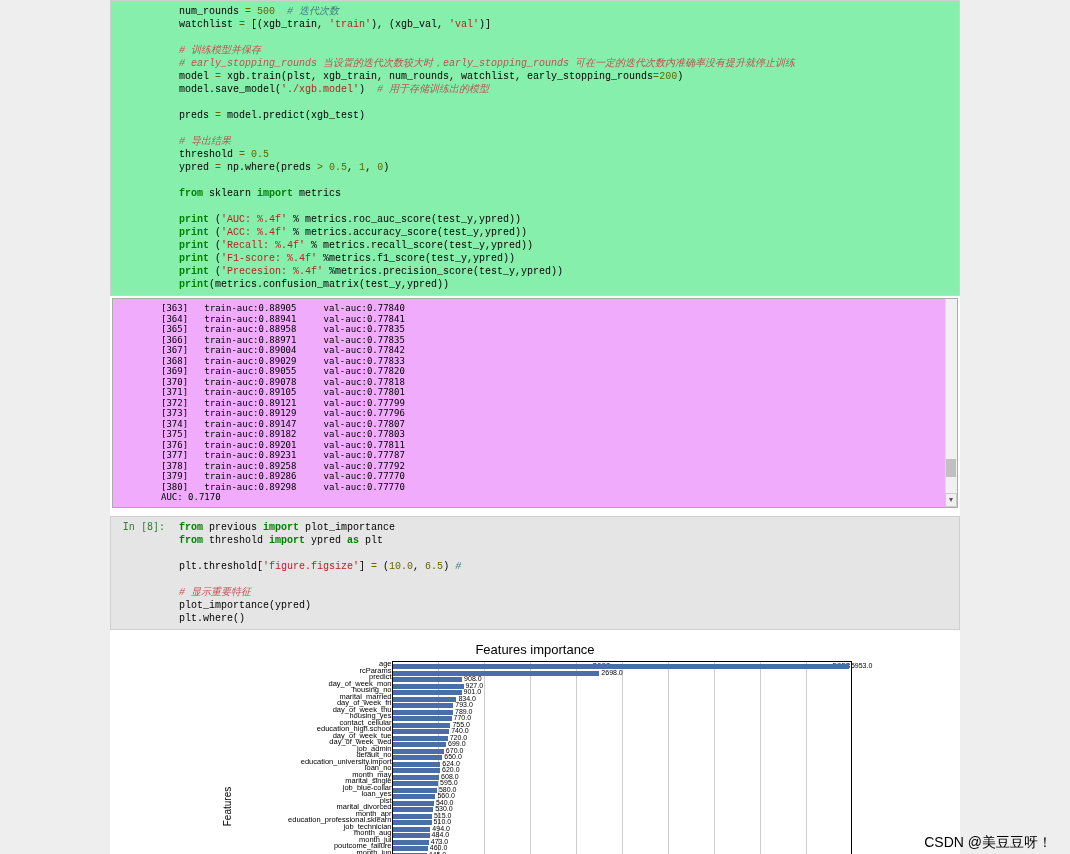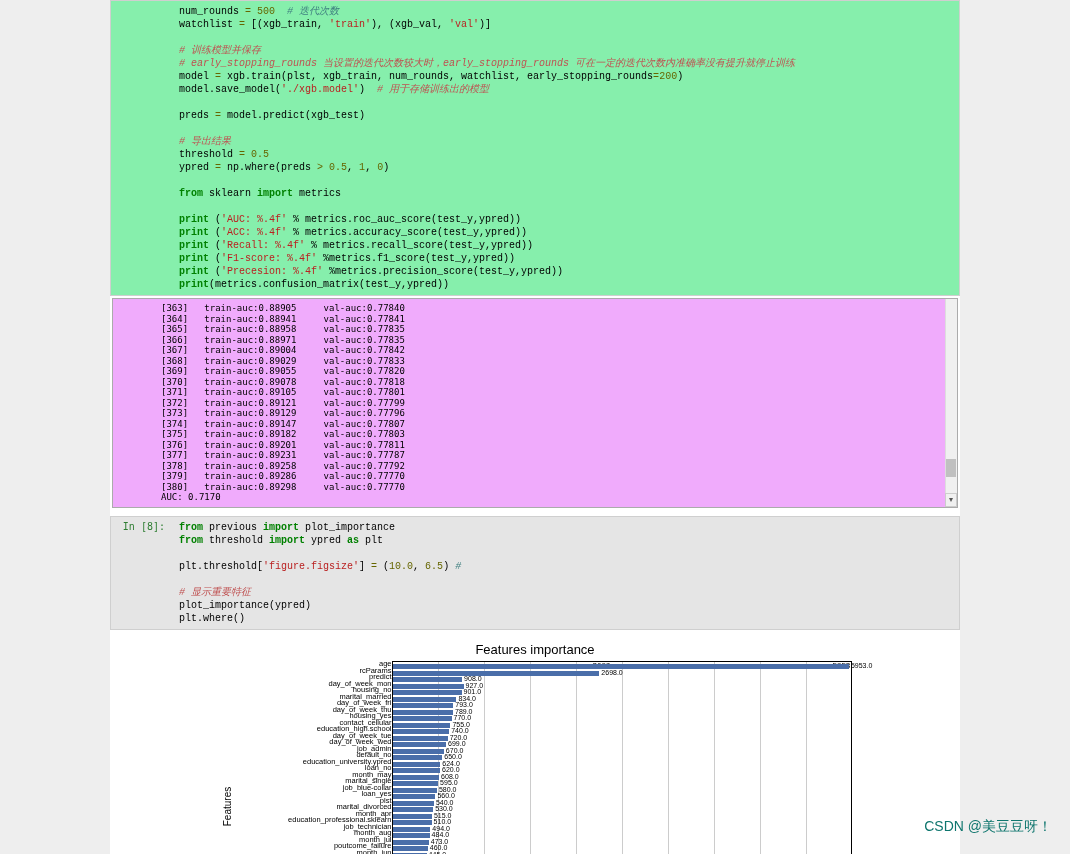--- a/index.html
+++ b/index.html
@@ -25,21 +25,21 @@
     .chart-container { background: #fff; padding: 4px; display: flex; flex-direction: column; align-items: center; }
     .chart-title { font-size: 13px; text-align: center; margin: 2px 0 4px 0; }
     .chart-body { display: flex; }
     .ylabel-col { width: 18px; display: flex; align-items: center; justify-content: center; }
     .ylabel { transform: rotate(-90deg); font-size: 10px; white-space: nowrap; }
     .chart-labels { width: 155px; display: flex; flex-direction: column; font-size: 7.5px; text-align: right; line-height: 6.5px; color: #000; }
     .chart-plot { position: relative; width: 460px; height: 290px; border: 1px solid #000; background: repeating-linear-gradient(to right, transparent, transparent 45px, #ccc 45px, #ccc 46px); }
     .bar-row { position: absolute; left: 0; height: 5px; background: #4a6ea9; }
     .bar-label { position: absolute; font-size: 7px; color: #000; white-space: nowrap; }
     .top-axis-num { position: absolute; top: -1px; font-size: 8px; color: #000; }
-    .watermark { position: fixed; bottom: 18px; right: 18px; font-size: 14px; color: #0f766e; font-family: Arial, sans-serif; z-index: 50; }
+    .watermark { position: fixed; bottom: 2px; right: 18px; font-size: 14px; color: #000000; font-family: Arial, sans-serif; z-index: 50; }
     .inner-content { background: #fff; }
     .first-code { background: #86efac; border: 1px solid #cfcfcf; }
   </style>
 </head>
 <body>
 
 <div class="page-container">
   <div class="content-wrap">
     <div class="inner-content">
 
@@ -128,21 +128,21 @@
               <div>marital_married</div>
               <div>day_of_week_fri</div>
               <div>day_of_week_thu</div>
               <div>housing_yes</div>
               <div>contact_cellular</div>
               <div>education_high.school</div>
               <div>day_of_week_tue</div>
               <div>day_of_week_wed</div>
               <div>job_admin</div>
               <div>default_no</div>
-              <div>education_university.ypred</div>
+              <div>education_university.import</div>
               <div>loan_no</div>
               <div>month_may</div>
               <div>marital_single</div>
               <div>job_blue-collar</div>
               <div>loan_yes</div>
               <div>plst</div>
               <div>marital_divorced</div>
               <div>month_apr</div>
               <div>education_professional.sklearn</div>
               <div>job_technician</div>

